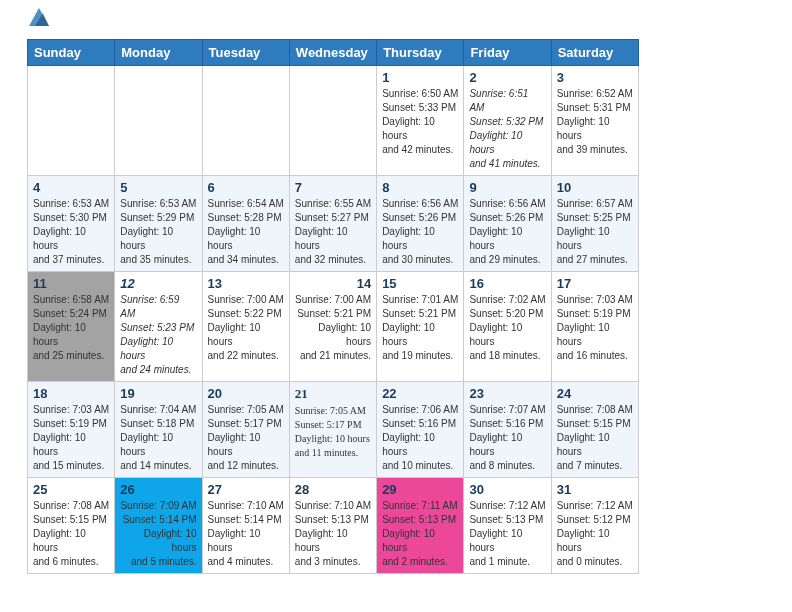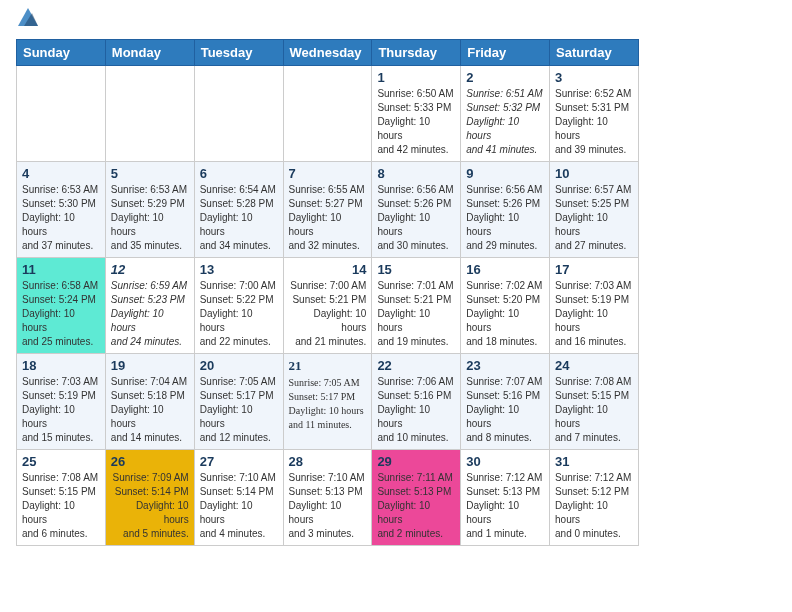--- a/index.html
+++ b/index.html
@@ -4,21 +4,21 @@
   <style>
     * { box-sizing: border-box; margin: 0; padding: 0; }
     body {
       font-family: Arial, sans-serif;
       background: #fff;
       width: 792px;
       min-height: 612px;
     }
     .container {
       width: 654px;
-      padding: 10px 15px 15px 16px;
+      padding: 10px 15px 15px 27px;
     }
     .header {
       display: flex;
       justify-content: space-between;
       align-items: flex-start;
       margin-bottom: 8px;
     }
     .logo {
       display: flex;
       align-items: center;
@@ -203,21 +203,21 @@
           </td>
           <td style="background: rgb(240, 245, 251);">
             <span class="day-number">10</span>
             <div class="day-info" style="white-space: pre-line;">Sunrise: 6:57 AM
 Sunset: 5:25 PM
 Daylight: 10 hours
 and 27 minutes.</div>
           </td>
         </tr>
         <tr>
-          <td style="background: #5eead4;">
+          <td style="background: #a3a3a3;">
             <span class="day-number">11</span>
             <div class="day-info" style="white-space: pre-line;">Sunrise: 6:58 AM
 Sunset: 5:24 PM
 Daylight: 10 hours
 and 25 minutes.</div>
           </td>
           <td style="background: rgb(255, 255, 255); font-style: italic;">
             <span class="day-number">12</span>
             <div class="day-info" style="white-space: pre-line;">Sunrise: 6:59 AM
 Sunset: 5:23 PM
@@ -312,21 +312,21 @@
           </td>
         </tr>
         <tr>
           <td style="background: rgb(255, 255, 255);">
             <span class="day-number">25</span>
             <div class="day-info" style="white-space: pre-line;">Sunrise: 7:08 AM
 Sunset: 5:15 PM
 Daylight: 10 hours
 and 6 minutes.</div>
           </td>
-          <td style="background: #eab308; margin-left: 24px;">
+          <td style="background: #0ea5e9; margin-left: 24px;">
             <span class="day-number">26</span>
             <div class="day-info" style="white-space: pre-line; text-align: right;">Sunrise: 7:09 AM
 Sunset: 5:14 PM
 Daylight: 10 hours
 and 5 minutes.</div>
           </td>
           <td style="background: rgb(255, 255, 255);">
             <span class="day-number">27</span>
             <div class="day-info" style="white-space: pre-line;">Sunrise: 7:10 AM
 Sunset: 5:14 PM

